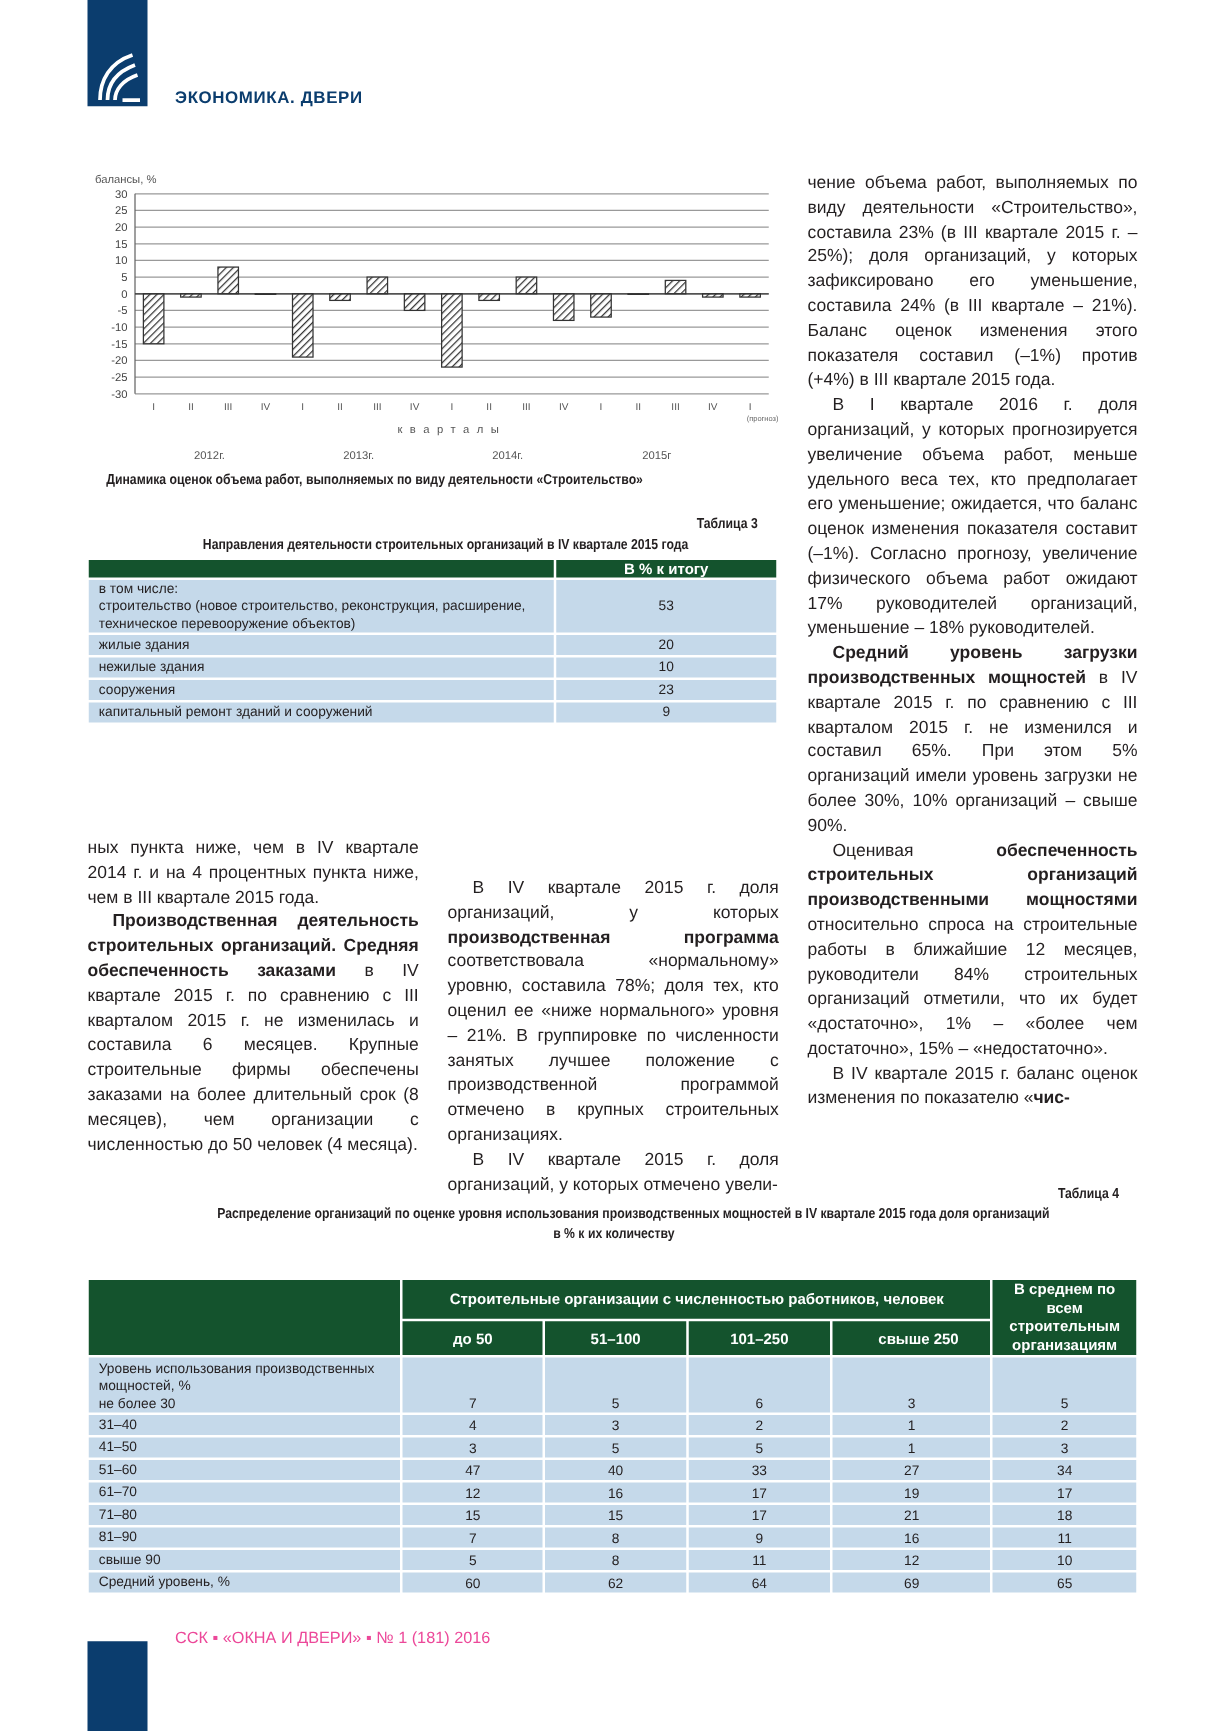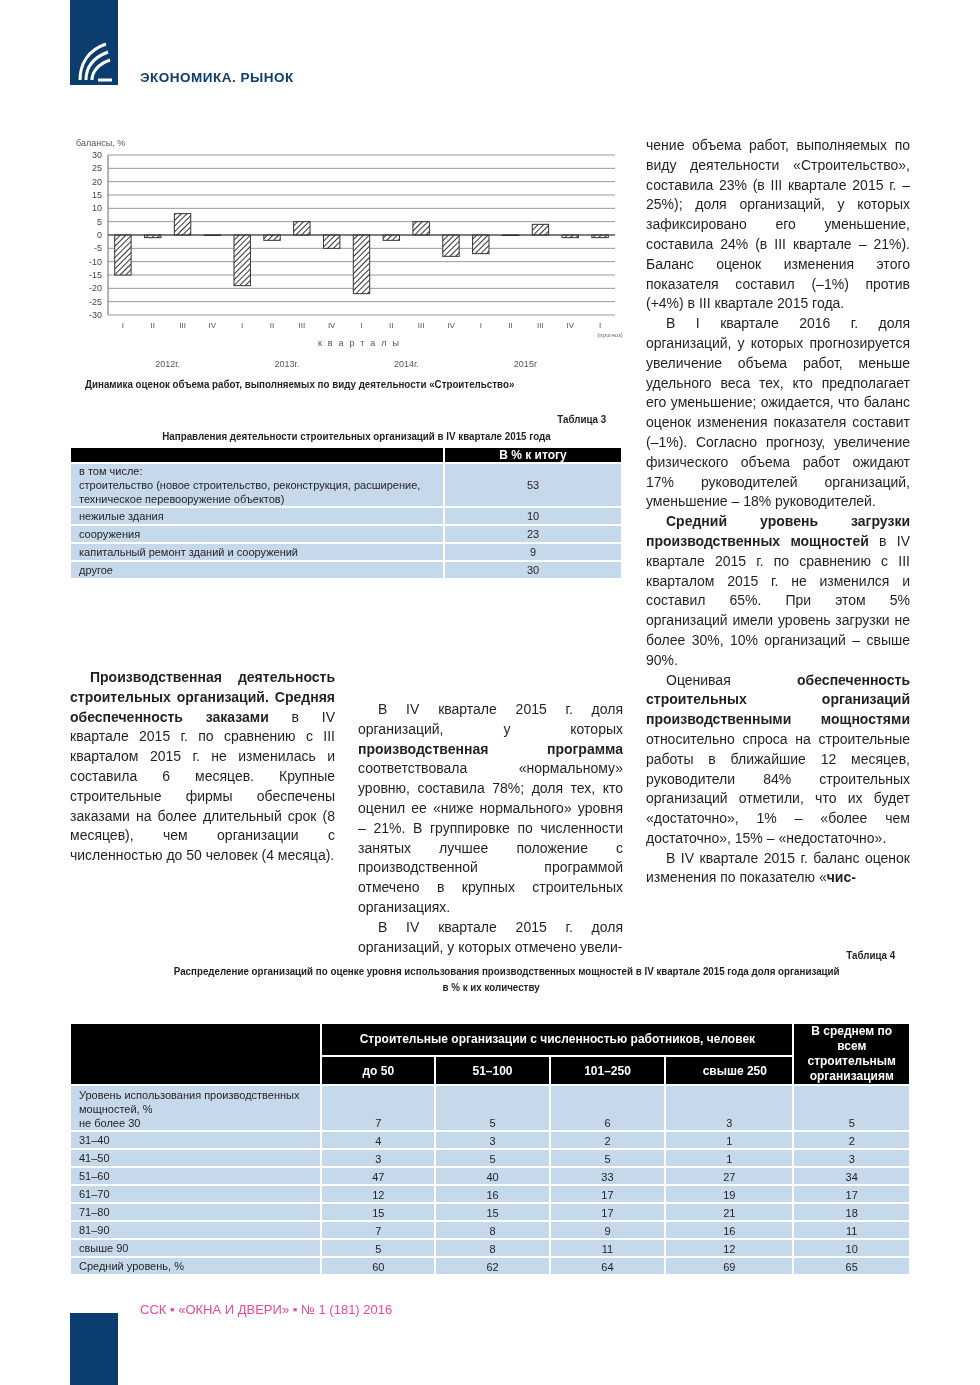--- a/index.html
+++ b/index.html
@@ -9,21 +9,21 @@
   #logo{position:absolute;left:76px;top:36px;width:38px;height:46px;}
   #section{position:absolute;left:140px;top:70px;font-weight:bold;font-size:13.5px;color:#0b3d6e;letter-spacing:0.5px;}
   #bottom-bar{position:absolute;left:70px;top:1313px;width:48px;height:72px;}
   #page-num{position:absolute;left:70px;top:1320px;width:48px;text-align:center;color:#fff;font-weight:bold;font-size:15px;margin-left:48px;}
   #footer{position:absolute;left:140px;top:1302px;font-size:13px;color:#ec4899;}
   #chart{position:absolute;left:70px;top:132px;width:560px;height:240px;}
   #chart-caption{position:absolute;left:85px;top:378px;font-family:"Liberation Sans Narrow","Liberation Sans",sans-serif;font-weight:bold;font-size:11.5px;transform:scaleX(0.85);transform-origin:left;white-space:nowrap;}
   .tbl-label{position:absolute;font-weight:bold;font-size:11.5px;transform:scaleX(0.85);white-space:nowrap;}
   table{border-collapse:separate;border-spacing:2px;position:absolute;font-size:11px;}
   td,th{background:#c5d9ea;padding:0 8px;}
-  th{background:#000000;color:#fff;font-weight:bold;font-size:12px;text-align:center;}
+  th{background:#14532d;color:#fff;font-weight:bold;font-size:12px;text-align:center;}
   td.num{text-align:center;}
   #t3{left:69px;top:446px;width:554px;}
   #t3 td{height:16px;line-height:14px;}
   #t4{left:69px;top:1022px;width:842px;}
   #t4 td{height:16px;line-height:14px;}
   .col{position:absolute;font-size:14px;line-height:19.8px;text-align:justify;}
   .col p{margin:0;text-indent:20px;}
   .col p.noind{text-indent:0;}
   b{font-weight:bold;}
 </style>
@@ -32,21 +32,21 @@
 
 <div id="top-bar" class="blue"></div>
 <svg id="logo" viewBox="0 0 38 46">
   <g fill="none" stroke="#fff" stroke-width="3">
     <path d="M4 44 C4 28 12 14 30 8"></path>
     <path d="M10 44 C10 32 16 22 32 16"></path>
     <path d="M16 44 C16 36 22 28 34 24"></path>
     <path d="M22 44 L36 44"></path>
   </g>
 </svg>
-<div id="section">ЭКОНОМИКА. РЫНОК</div>
+<div id="section">ЭКОНОМИКА. ДВЕРИ</div>
 
 <svg id="chart" viewBox="0 0 560 240">
     <defs>
       <pattern id="hatch" width="4" height="4" patternUnits="userSpaceOnUse" patternTransform="rotate(45)">
         <rect width="4" height="4" fill="#fff"></rect>
         <line x1="0" y1="0" x2="0" y2="4" stroke="#333" stroke-width="2"></line>
       </pattern>
     </defs>
     <text x="6" y="14" font-size="9" fill="#555">балансы, %</text>
     <line x1="38" x2="545" y1="23" y2="23" stroke="#999" stroke-width="1"></line>
@@ -128,46 +128,47 @@
         <th></th>
         <th style="width:160px;">В % к итогу</th>
       </tr>
     </thead>
   <tbody id="t3body">
       <tr>
         <td style="height: 36px;">в том числе:<br>строительство (новое строительство, реконструкция, расширение, техническое перевооружение объектов)</td>
         <td class="num">53</td>
       </tr>
       <tr>
+        <td>жилые здания</td>
+        <td class="num">20</td>
+      </tr>
+      <tr>
         <td>нежилые здания</td>
         <td class="num">10</td>
       </tr>
       <tr>
         <td>сооружения</td>
         <td class="num">23</td>
       </tr>
       <tr>
         <td>капитальный ремонт зданий и сооружений</td>
         <td class="num">9</td>
-      </tr>
-      <tr>
-        <td>другое</td>
-        <td class="num">30</td>
       </tr>
     </tbody>
 </table>
 
 <div class="col" style="left:646px;top:136px;width:264px;" id="col-right">
     <p class="noind"><span>чение объема работ, выполняемых по виду деятельности «Строительство», составила 23% (в III квартале 2015 г. – 25%); доля организаций, у которых зафиксировано его уменьшение, составила 24% (в III квартале – 21%). Баланс оценок изменения этого показателя составил (–1%) против (+4%) в III квартале 2015 года.</span></p>
     <p><span>В I квартале 2016 г. доля организаций, у которых прогнозируется увеличение объема работ, меньше удельного веса тех, кто предполагает его уменьшение; ожидается, что баланс оценок изменения показателя составит (–1%). Согласно прогнозу, увеличение физического объема работ ожидают 17% руководителей организаций, уменьшение – 18% руководителей.</span></p>
     <p><b>Средний уровень загрузки производственных мощностей</b><span> в IV квартале 2015 г. по сравнению с III кварталом 2015 г. не изменился и составил 65%. При этом 5% организаций имели уровень загрузки не более 30%, 10% организаций – свыше 90%.</span></p>
     <p><span>Оценивая </span><b>обеспеченность строительных организаций производственными мощностями</b><span> относительно спроса на строительные работы в ближайшие 12 месяцев, руководители 84% строительных организаций отметили, что их будет «достаточно», 1% – «более чем достаточно», 15% – «недостаточно».</span></p>
     <p><span>В IV квартале 2015 г. баланс оценок изменения по показателю «</span><b>чис-</b></p>
   </div>
 <div class="col" style="left:70px;top:668px;width:265px;" id="col-left">
+    <p class="noind"><span>ных пункта ниже, чем в IV квартале 2014 г. и на 4 процентных пункта ниже, чем в III квартале 2015 года.</span></p>
     <p><b>Производственная деятельность строительных организаций. Средняя обеспеченность заказами</b><span> в IV квартале 2015 г. по сравнению с III кварталом 2015 г. не изменилась и составила 6 месяцев. Крупные строительные фирмы обеспечены заказами на более длительный срок (8 месяцев), чем организации с численностью до 50 человек (4 месяца).</span></p>
   </div>
 <div class="col" style="left:358px;top:668px;width:265px;margin-top:32px;" id="col-mid">
     <p><span>В IV квартале 2015 г. доля организаций, у которых </span><b>производственная программа</b><span> соответствовала «нормальному» уровню, составила 78%; доля тех, кто оценил ее «ниже нормального» уровня – 21%. В группировке по численности занятых лучшее положение с производственной программой отмечено в крупных строительных организациях.</span></p>
     <p><span>В IV квартале 2015 г. доля организаций, у которых отмечено увели-</span></p>
   </div>
 
 <div class="tbl-label" style="left:842px;top:949px;">Таблица 4</div>
 <div class="tbl-label" style="left:115px;top:965px;">Распределение организаций по оценке уровня использования производственных мощностей в IV квартале 2015 года доля организаций</div>
 <div class="tbl-label" style="left:434px;top:981px;">в % к их количеству</div>

